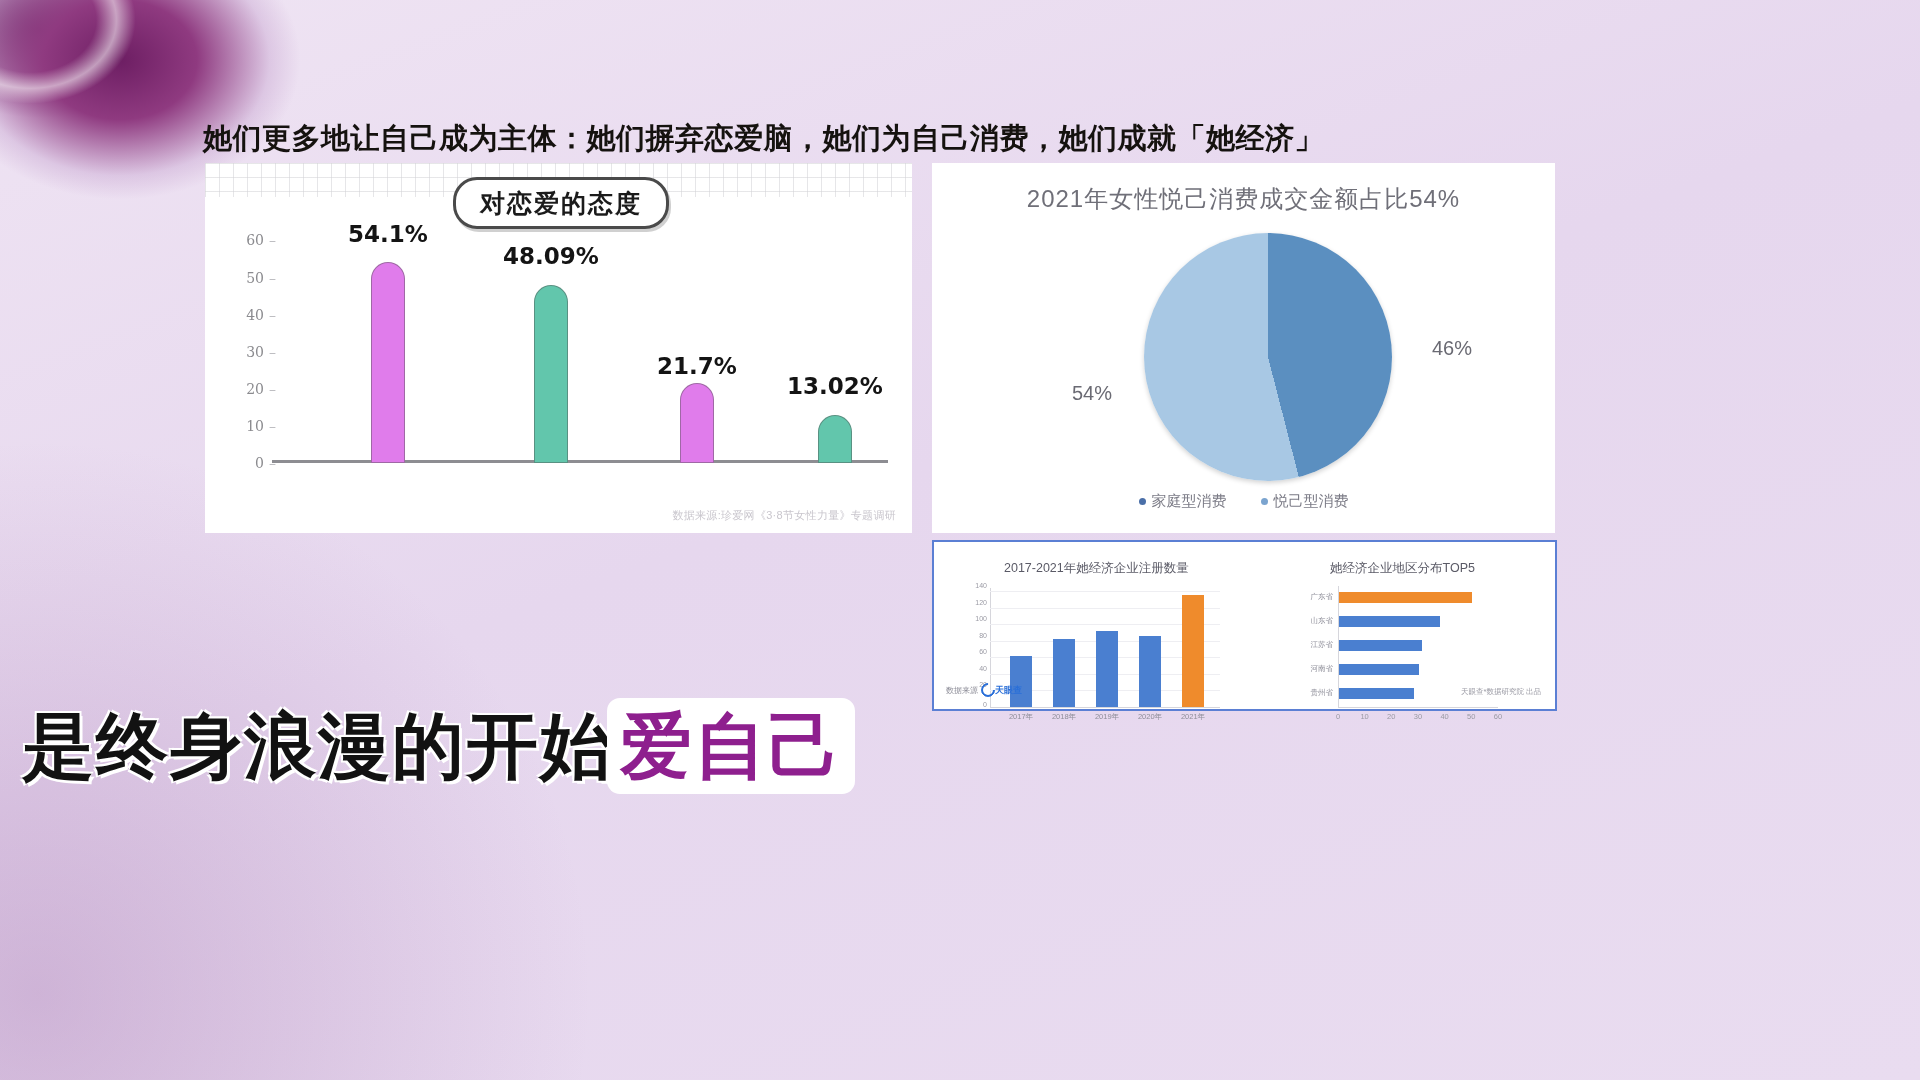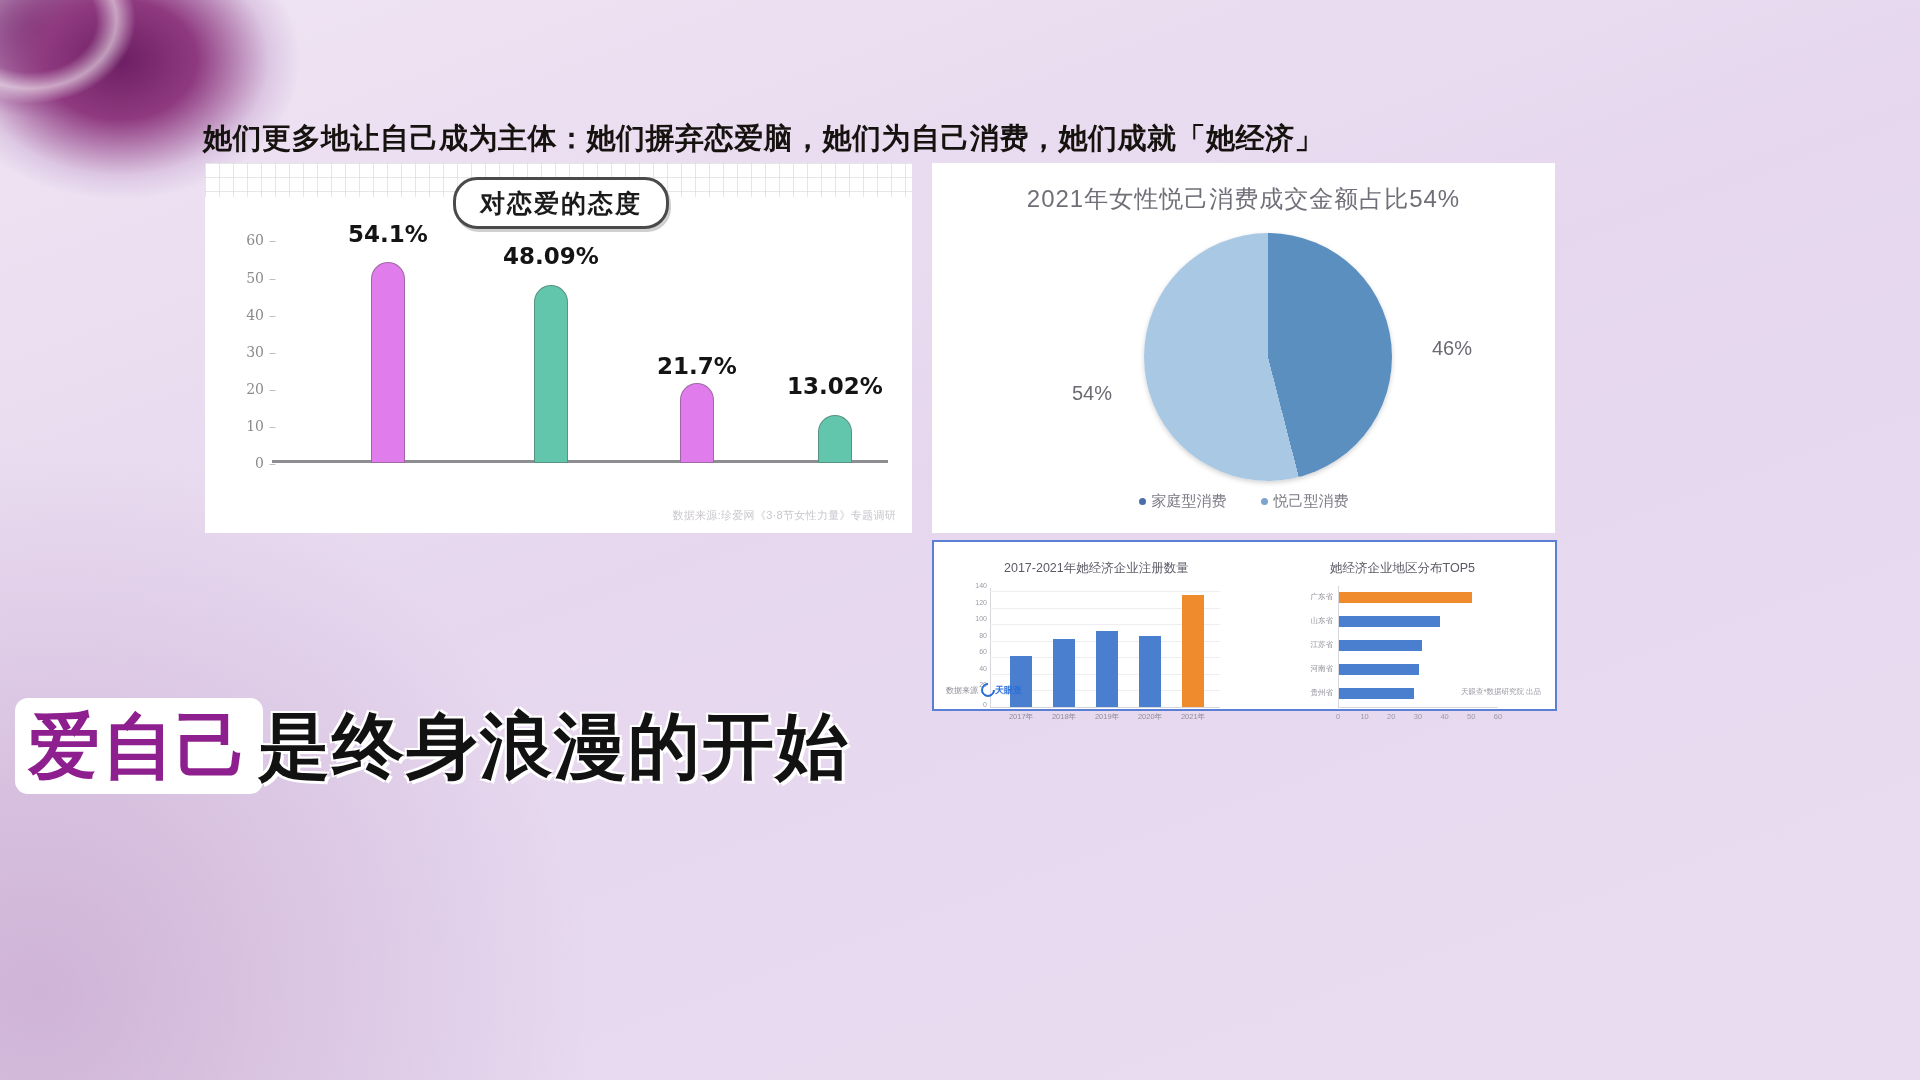--- a/index.html
+++ b/index.html
@@ -234,16 +234,16 @@
     <span id="tylogo">
       <span id="tyglyph"></span>
       <span>天眼查</span>
     </span>
   </div>
   <div id="combosrc2">天眼查*数据研究院 出品</div>
 </div>
 
 <div id="slogan">
   <div class="sline" id="sline2">
+    <span>是终身浪漫的开始</span>
     <span id="hl">爱自己</span>
-    <span>是终身浪漫的开始</span>
   </div>
 </div>
 
 </body></html>

